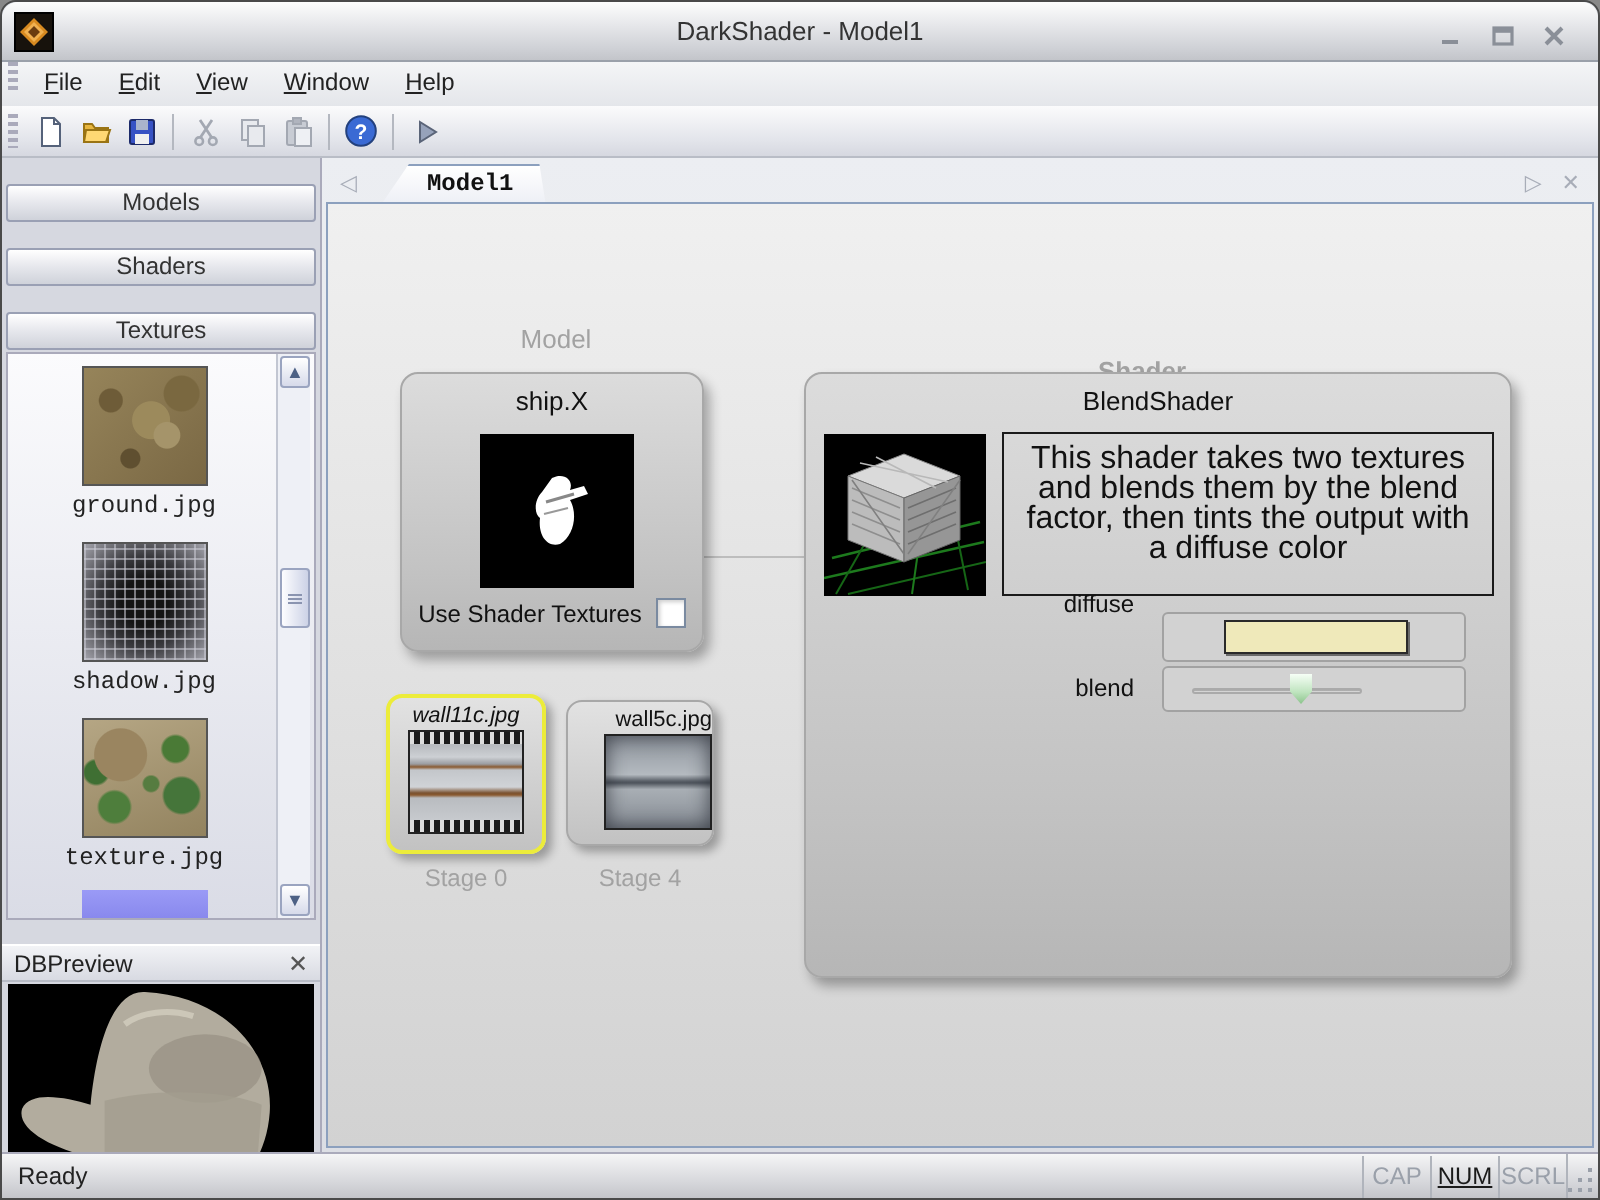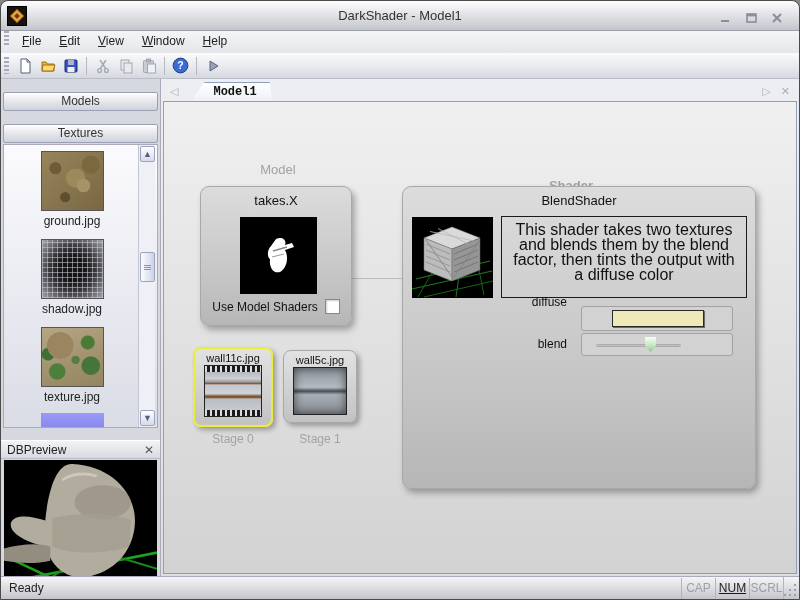--- a/index.html
+++ b/index.html
@@ -42,21 +42,21 @@
   
   .sidebar { width:160px; flex:0 0 160px; display:flex; flex-direction:column;
              background:#d6d8e0; border-right:1px solid #aab; }
   .panel-btn { height:19px; margin:13px 2px 0 2px; text-align:center; line-height:17px; color:#333;
                background:linear-gradient(180deg,#ffffff,#e8e9ee 45%,#cfd2da);
                border:1px solid #9aa0b4; border-radius:2px; }
   .texture-list { height:284px; flex:0 0 284px; margin:1px 2px 0 2px; position:relative;
                   background:linear-gradient(180deg,#fbfbfd,#dadce6); border:1px solid #aab; overflow:hidden; }
   .tex-col { position:absolute; left:0; top:0; width:136px; display:flex; flex-direction:column; align-items:center; }
   .tex-thumb { width:63px; height:60px; margin-top:6px; border:1px solid #555; }
-  .tex-label { margin:3px 0 5px 0; color:#222; }
+  .tex-label { margin:3px 0 5px 0; color:#222;font-family:Liberation Mono, monospace; }
   .thumb-ground { background-color:#8f7c50;
     background-image:
       radial-gradient(circle at 22% 28%, #6e5c38 0 9%, transparent 10%),
       radial-gradient(circle at 68% 58%, #a5946a 0 12%, transparent 13%),
       radial-gradient(circle at 38% 78%, #5f4f30 0 8%, transparent 9%),
       radial-gradient(circle at 80% 22%, #7a6840 0 13%, transparent 14%),
       radial-gradient(circle at 55% 45%, #9c8a5c 0 20%, transparent 21%),
       linear-gradient(135deg,#96845a,#7a6844); }
   .thumb-shadow { background:
       repeating-linear-gradient(0deg, rgba(205,205,215,.55) 0 1px, transparent 1px 5px),
@@ -118,21 +118,21 @@
   .ship-thumb svg { display:block; }
   .check-row { position:absolute; left:0; right:0; top:112px; display:flex; align-items:center; justify-content:center; gap:7px; }
   .check-label { color:#111; font-size:12px; }
   .checkbox { width:15px; height:15px; background:#fff; border:1px solid #7a8aa0;
               box-shadow:inset 1px 1px 2px rgba(0,0,0,0.2); }
 
   .stage-node { position:absolute; border-radius:8px;
                 background:linear-gradient(180deg,#e2e2e2,#c2c2c2);
                 border:1px solid #a8a8a8; box-shadow:3px 3px 5px rgba(0,0,0,0.30);
                 display:flex; flex-direction:column; align-items:center; }
-  .stage-node.selected { border:2px solid #ecec3a; }
+  .stage-node.selected { border:2px solid #ecec3a;font-style:italic; }
   .stage-file { font-size:11px; color:#111; margin-top:3px; }
   .stage-thumb { width:58px; height:52px; margin-top:1px; border:1px solid #222; }
   .thumb-wall11 { background:
       repeating-linear-gradient(90deg, #ddd 0 2px, #1c1c1c 2px 5px) top/100% 6px no-repeat,
       repeating-linear-gradient(90deg, #ddd 0 2px, #1c1c1c 2px 5px) bottom/100% 6px no-repeat,
       linear-gradient(180deg,#1c1c1c 0 9%, #b9bcc0 9% 14%, #cdd0d4 25%, #9b9da1 32%, #8a5a30 35%, #c3c6ca 38%,
                       #d0d3d7 55%, #7a5230 61%, #8a5a30 63%, #b9bcc0 66%, #c8cbcf 90%, #1c1c1c 91% 100%); }
   .thumb-wall5 { background:
       linear-gradient(180deg,#8e949c,#b4bac0 42%, #5a6068 49%, #4e545c 51%, #a8aeb4 58%, #878d95 100%);
       box-shadow:inset 0 0 10px rgba(40,44,52,.8); }
@@ -259,20 +259,21 @@
       <svg width="14" height="14" viewBox="0 0 14 14">
         <polygon points="4,2 12,7 4,12" fill="#96a2ba" stroke="#5a6478"></polygon>
       </svg>
     </span>
   </div>
 
   <div class="body">
 
     <div class="sidebar">
       <div class="panel-btn">Models</div>
+      <div class="panel-btn">Shaders</div>
       <div class="panel-btn">Textures</div>
 
       <div class="texture-list">
         <div class="tex-col">
           <div class="tex-thumb thumb-ground"></div>
           <div class="tex-label">ground.jpg</div>
           <div class="tex-thumb thumb-shadow"></div>
           <div class="tex-label">shadow.jpg</div>
           <div class="tex-thumb thumb-texture"></div>
           <div class="tex-label">texture.jpg</div>
@@ -319,46 +320,46 @@
       </div>
 
       <div class="canvas-wrap">
 
         <div class="section-label" style="left:59px; top:60px;">Model</div>
         <div class="section-label" style="left:352px; top:76px;font-weight:bold;">Shader</div>
 
         <div class="connector" style="left:186px; top:176px; width:52px;"></div>
 
         <div class="node" style="left:36px; top:84px; width:152px; height:140px;">
-          <div class="node-title">takes.X</div>
+          <div class="node-title">ship.X</div>
           <div class="ship-thumb">
             <svg width="77" height="77" viewBox="0 0 77 77">
               <rect width="77" height="77" fill="#000"></rect>
               <path d="M36,22 C42,19 47,23 45,28 L52,26 54,30 45,33 C49,40 47,51 40,55 C33,57 29,50 30,42 C27,40 27,33 31,29 Z" fill="#fff"></path>
               <path d="M33,34 L47,30" stroke="#888" stroke-width="1.5"></path>
               <path d="M32,40 L44,37" stroke="#999" stroke-width="1"></path>
             </svg>
           </div>
           <div class="check-row">
-            <span class="check-label">Use Model Shaders</span>
+            <span class="check-label">Use Shader Textures</span>
             <span class="checkbox"></span>
           </div>
         </div>
 
         <div class="stage-node selected" style="left:29px; top:245px; width:80px; height:80px;">
           <span class="stage-file">wall11c.jpg</span>
           <span class="stage-thumb thumb-wall11"></span>
         </div>
         <div class="stage-label" style="left:29px; top:330px; width:80px;">Stage 0</div>
 
-        <div class="stage-node" style="left:119px; top:248px; width:74px; height:73px;">
+        <div class="stage-node" style="left:119px; top:248px; width:74px; height:73px;align-items:flex-end;">
           <span class="stage-file">wall5c.jpg</span>
           <span class="stage-thumb thumb-wall5" style="width:54px;height:48px;"></span>
         </div>
-        <div class="stage-label" style="left:119px; top:330px; width:74px;">Stage 1</div>
+        <div class="stage-label" style="left:119px; top:330px; width:74px;">Stage 4</div>
 
         <div class="node" style="left:238px; top:84px; width:354px; height:303px;">
           <div class="node-title">BlendShader</div>
 
           <div class="cube-thumb">
             <svg width="81" height="81" viewBox="0 0 81 81">
               <rect width="81" height="81" fill="#000"></rect>
               <path d="M4,62 L78,44" stroke="#1d7a1d" stroke-width="1.2"></path>
               <path d="M0,72 L80,54" stroke="#1d7a1d" stroke-width="1.2"></path>
               <path d="M12,80 L81,64" stroke="#166616" stroke-width="1"></path>

